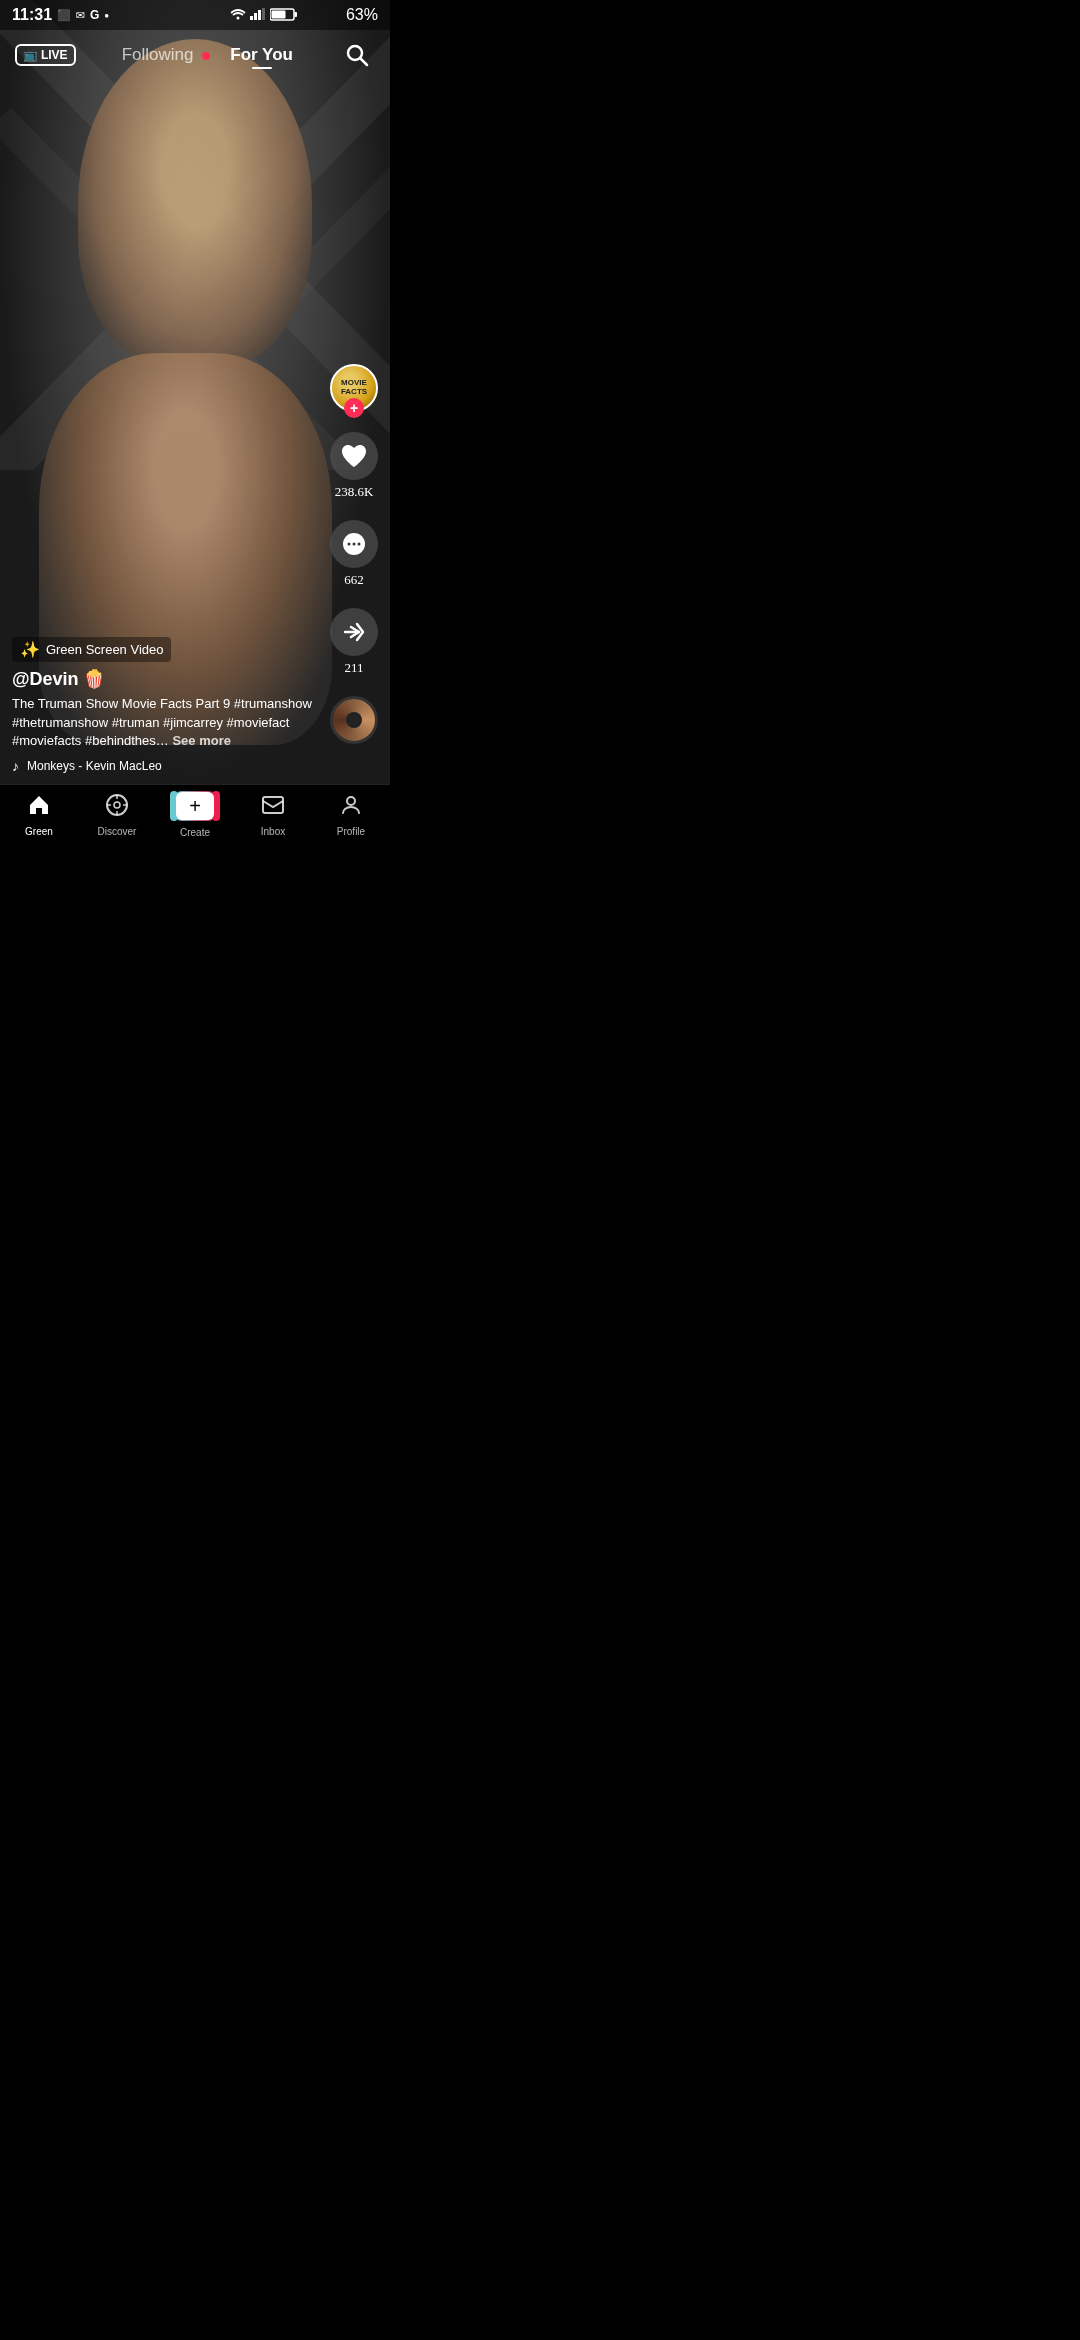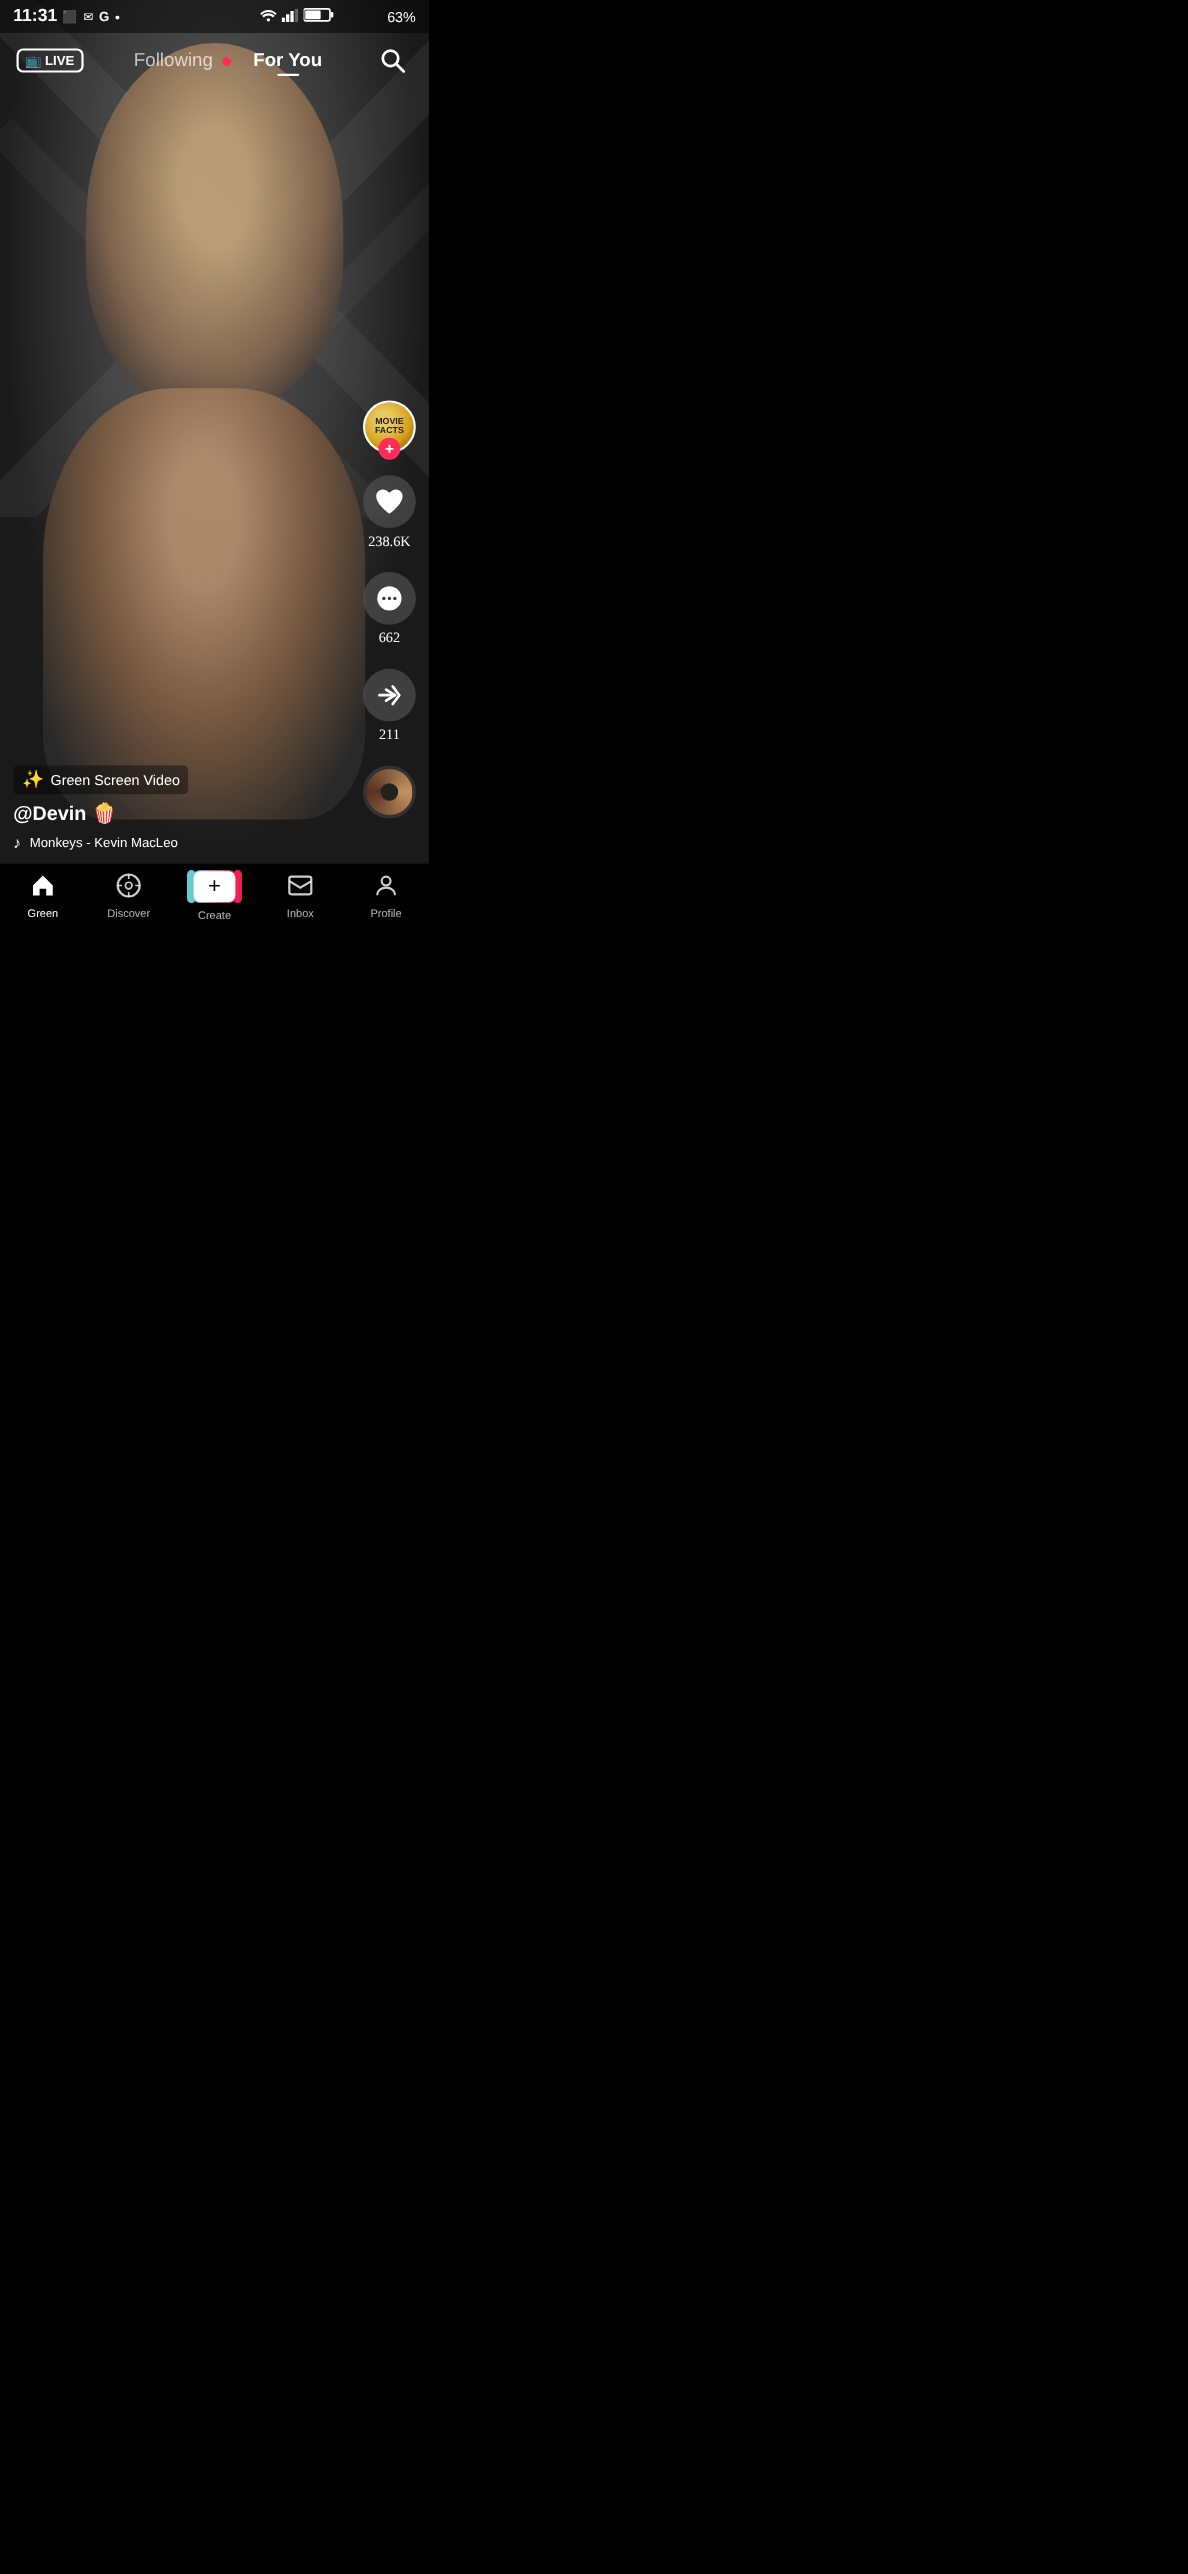--- a/index.html
+++ b/index.html
@@ -408,21 +408,21 @@
         <rect x="12" y="0" width="3" height="12" fill="rgba(255,255,255,0.3)"></rect>
       </svg>
     </span>
     <span>
       <svg width="28" height="13" viewBox="0 0 28 13">
         <rect x="0" y="1" width="24" height="11" rx="2" ry="2" stroke="white" stroke-width="1.5" fill="none"></rect>
         <rect x="24.5" y="4" width="2.5" height="5" rx="1" fill="white"></rect>
         <rect x="1.5" y="2.5" width="14" height="8" rx="1" fill="white"></rect>
       </svg>
     </span>
-    <span style="font-size:13px;font-weight:500;margin-left:44px;">63%</span>
+    <span style="font-size:16px;font-weight:500;margin-left:44px;">63%</span>
   </div>
 </div>
 
 <div class="video-area">
   <div class="video-bg">
 
     <svg class="x-pattern" viewBox="0 0 390 400" preserveAspectRatio="none">
       <line x1="0" y1="0" x2="390" y2="400" stroke="#aaa" stroke-width="40" opacity="0.3"></line>
       <line x1="390" y1="0" x2="0" y2="400" stroke="#aaa" stroke-width="40" opacity="0.3"></line>
       <line x1="0" y1="100" x2="390" y2="500" stroke="#aaa" stroke-width="25" opacity="0.2"></line>
@@ -503,20 +503,24 @@
     <div class="music-disc-inner"></div>
   </div>
 </div>
 
 <div class="bottom-info">
   <div class="green-screen-badge">
     <span class="sticker-icon">✨</span>
     <span>Green Screen Video</span>
   </div>
   <div class="username">@Devin 🍿</div>
+  <div class="caption">
+    <span>The Truman Show Movie Facts Part 9 #trumanshow #thetrumanshow #truman #jimcarrey #moviefact #moviefacts #behindthes…</span>
+    <span class="see-more">See more</span>
+  </div>
   <div class="music-info">
     <span class="music-note">♪</span>
     <span>Monkeys - Kevin MacLeo</span>
   </div>
 </div>
 
 <div class="bottom-nav">
 
   <div class="nav-item">
     <span class="nav-icon active">

